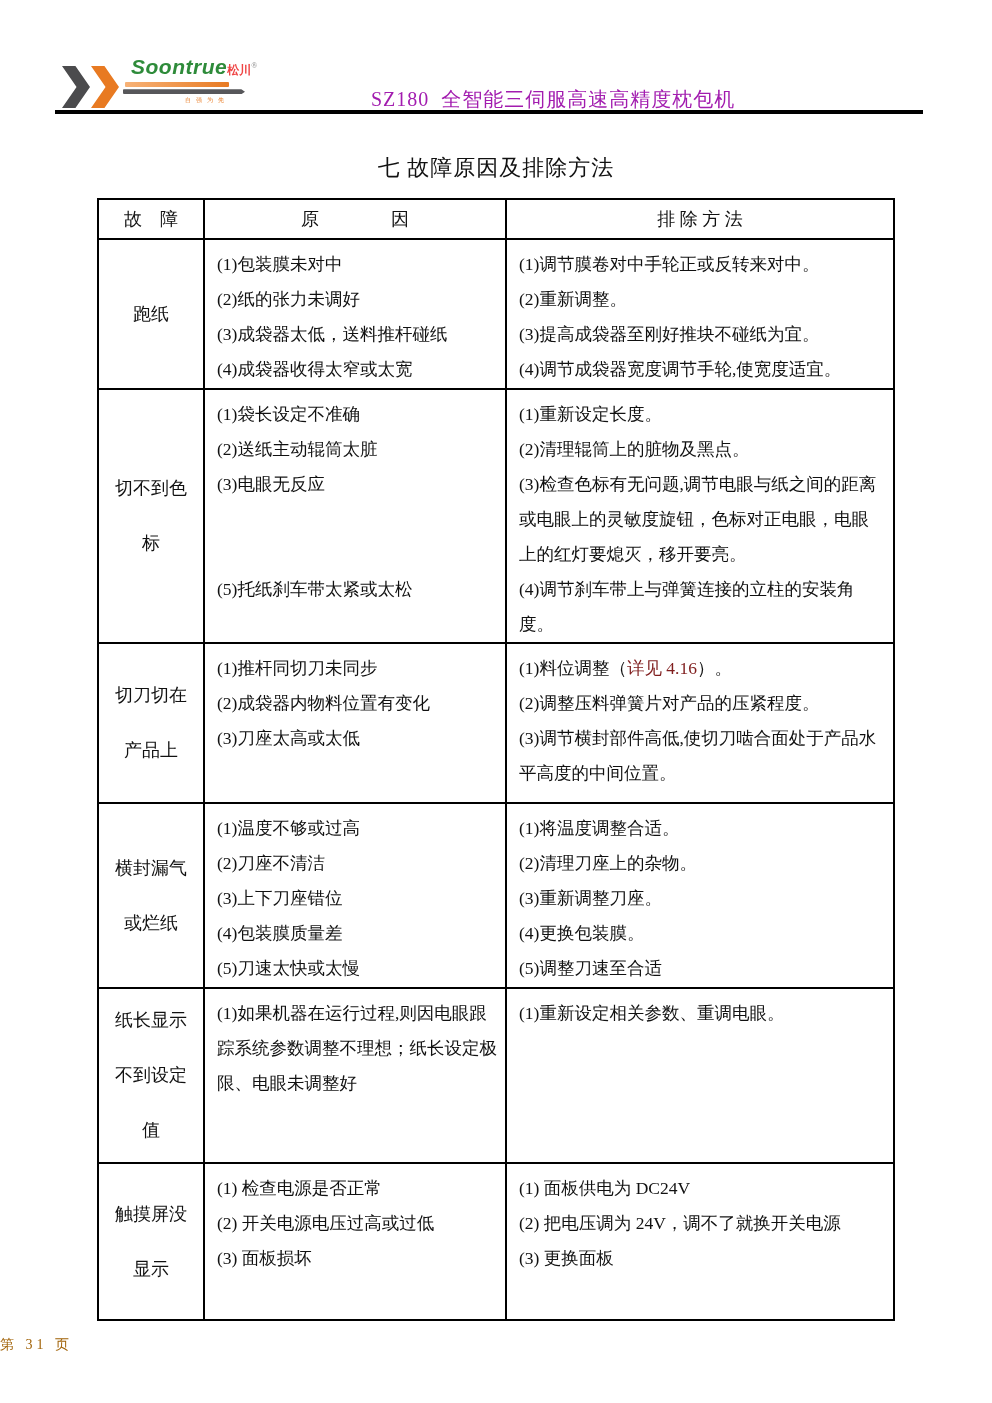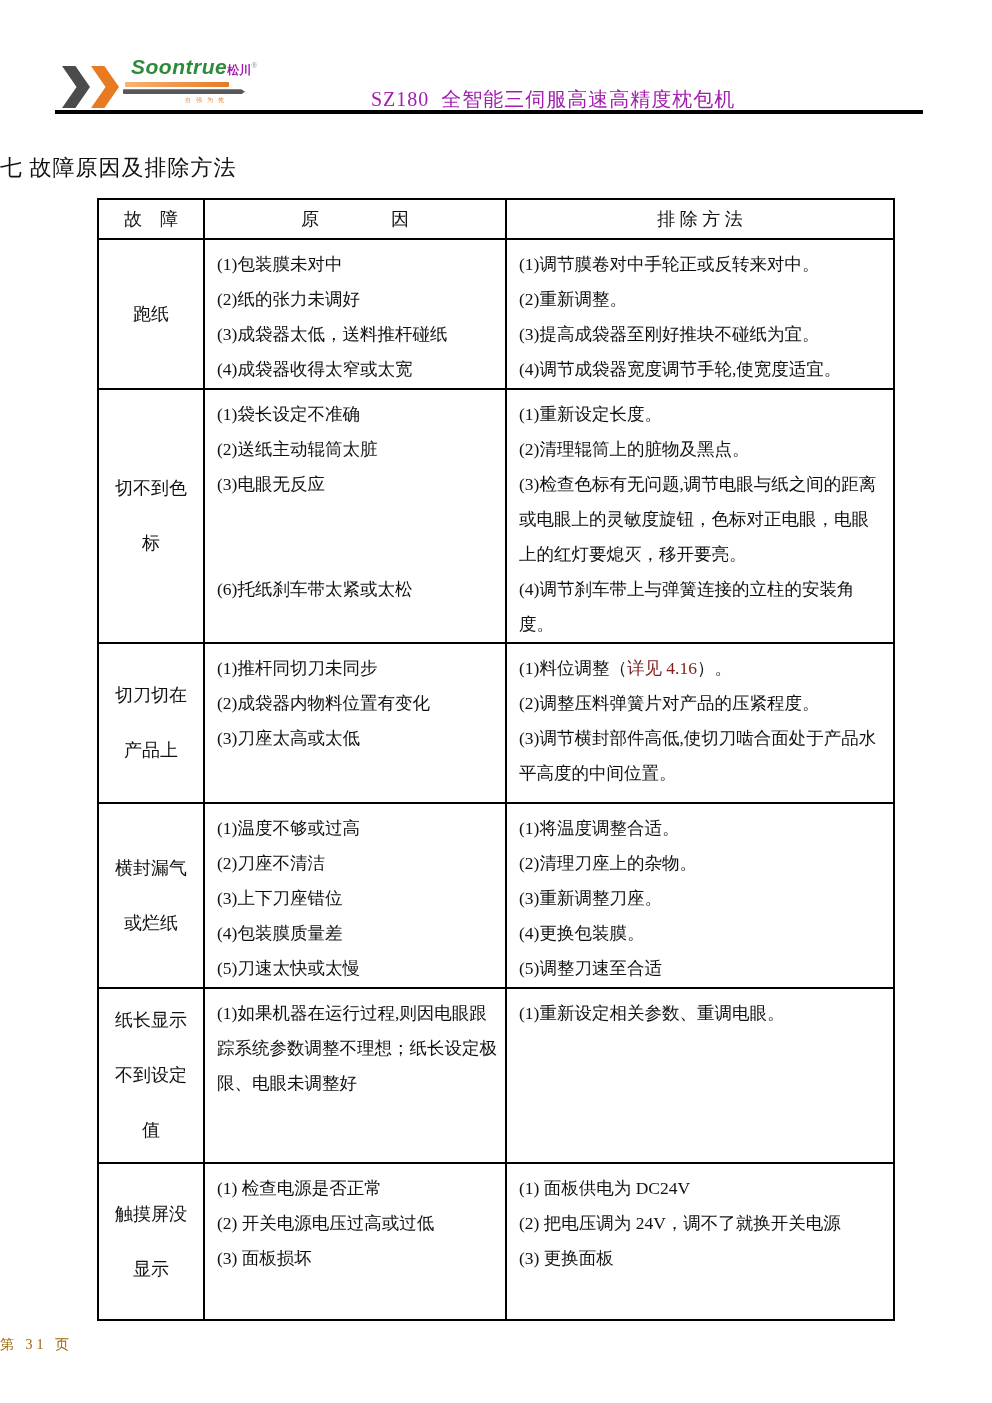--- a/index.html
+++ b/index.html
@@ -10,35 +10,35 @@
   
   .logo { position:absolute; left:62px; top:54px; display:flex; align-items:flex-start; }
   .chev { width:28px; height:42px; margin-top:12px;
           clip-path:polygon(0 0,48% 0,100% 50%,48% 100%,0 100%,52% 50%); }
   .chev-dark   { background:#4b4b4d; }
   .chev-orange { background:#e87a22; margin-left:1px; }
   .logo-text-block { margin-left:4px; }
   .brand-line { line-height:24px; white-space:nowrap; }
   .brand   { font-family:"Liberation Sans","DejaVu Sans",sans-serif;
              font-weight:bold; font-style:italic; font-size:21px; color:#2e8b3a; letter-spacing:0.5px;margin-left:8px; }
-  .brand-cn{ font-size:12px; color:#a21caf; font-weight:bold; }
+  .brand-cn{ font-size:12px; color:#ef4444; font-weight:bold; }
   .reg     { font-size:8px; color:#888; vertical-align:super; }
   .bar { height:5px; border-radius:1px; }
   .bar-orange { width:104px; margin-left:2px; background:linear-gradient(90deg,#f7b277,#e87a22); }
   .bar-gray   { width:122px; margin-top:2px; background:#57575a;
                 clip-path:polygon(0 0,97% 0,100% 50%,97% 100%,0 100%); }
   .slogan { margin-left:62px; margin-top:2px; font-size:6px; letter-spacing:5px;
             color:#e87a22; white-space:nowrap; }
   .doc-title { position:absolute; left:371px; top:86px; font-size:20px;
                letter-spacing:1px; color:#a21caf; white-space:pre;text-align:center; }
   .rule { position:absolute; left:55px; top:110px; width:868px; height:4px; background:#000; }
 
   
   .section-title { position:absolute; top:153px; left:0; width:100%;
-                   font-size:22px; font-weight:normal;
+                   text-align:center; font-size:22px; font-weight:normal;
                    letter-spacing:1px; color:#111;font-family:Liberation Serif, serif; }
 
   
   table.fault-table { position:absolute; left:97px; top:198px; width:796px;
                       border-collapse:collapse; table-layout:fixed; }
   col.c1 { width:106px; } col.c2 { width:302px; } col.c3 { width:388px; }
   th, td { border:2px solid #000; }
   th { height:40px; font-weight:normal; font-size:18px; text-align:center;
        vertical-align:middle; white-space:pre; }
   td.fault { vertical-align:middle; text-align:center; font-size:18px;
@@ -103,21 +103,21 @@
       </td>
     </tr>
 
     <tr class="r2">
       <td class="fault">切不到色
 标</td>
       <td class="cell">
         <div class="line">(1)袋长设定不准确</div>
         <div class="line">(2)送纸主动辊筒太脏</div>
         <div class="line">(3)电眼无反应</div>
-        <div class="line push2">(6)托纸刹车带太紧或太松</div>
+        <div class="line push2">(5)托纸刹车带太紧或太松</div>
       </td>
       <td class="cell">
         <div class="line">(1)重新设定长度。</div>
         <div class="line">(2)清理辊筒上的脏物及黑点。</div>
         <div class="line">(3)检查色标有无问题,调节电眼与纸之间的距离或电眼上的灵敏度旋钮，色标对正电眼，电眼上的红灯要熄灭，移开要亮。</div>
         <div class="line">(4)调节刹车带上与弹簧连接的立柱的安装角度。</div>
       </td>
     </tr>
 
     <tr class="r3">

